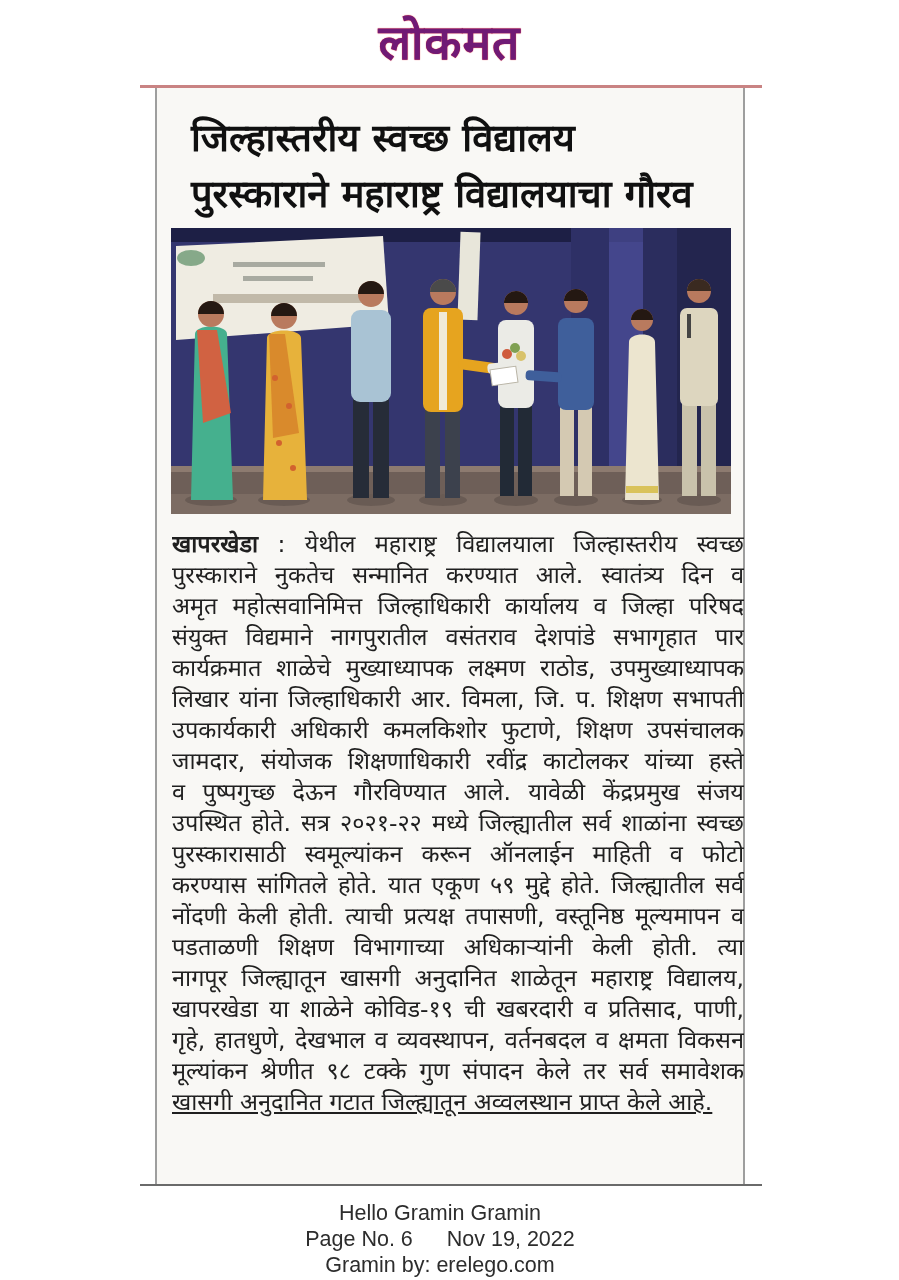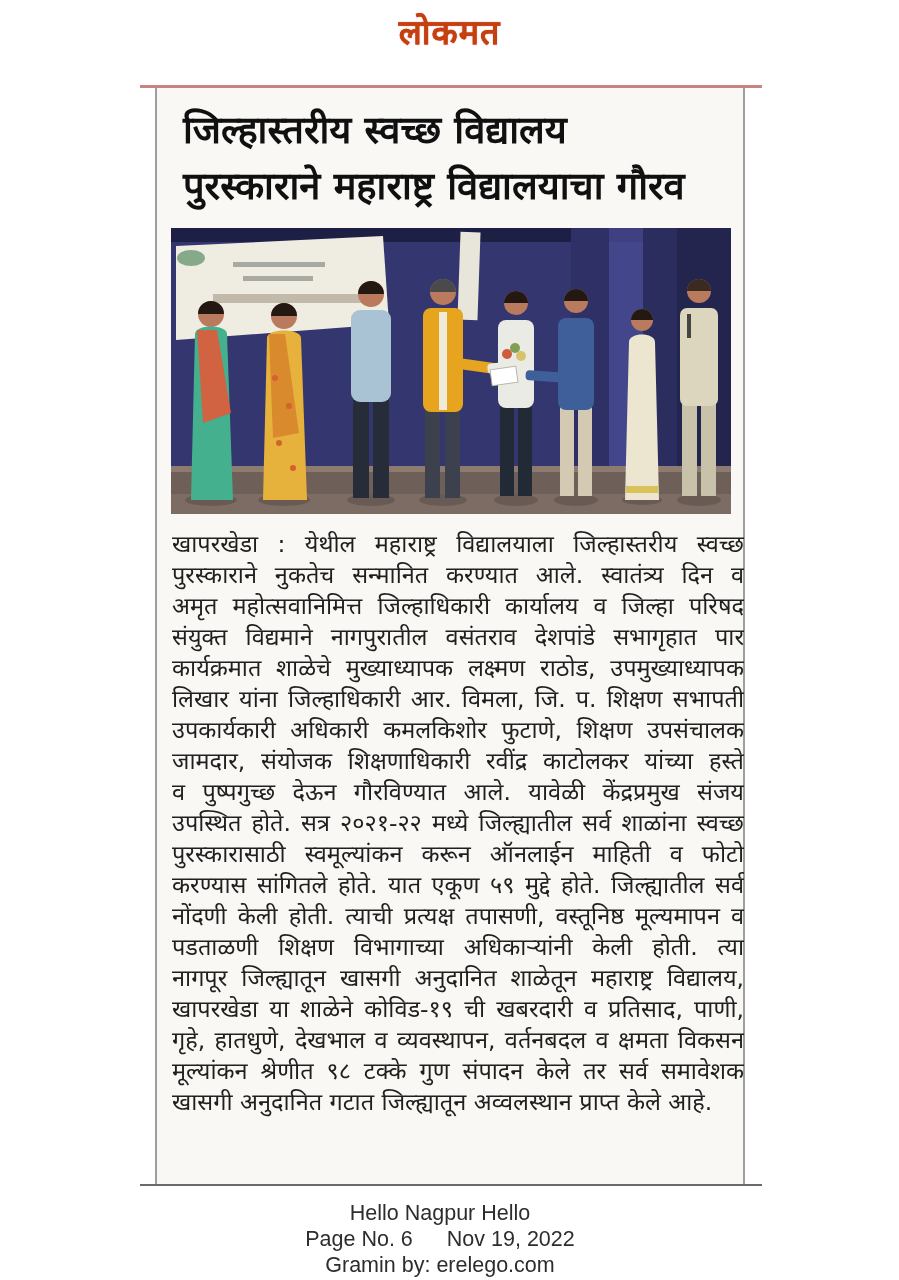--- a/index.html
+++ b/index.html
@@ -1,33 +1,33 @@
 <!DOCTYPE html>
 <html><head>
 <meta charset="utf-8">
 <style>
   html,body{margin:0;padding:0;background:#ffffff;}
   .page{position:relative;width:899px;height:1280px;background:#ffffff;overflow:hidden;
         font-family:"DejaVu Sans",sans-serif;}
   .masthead{position:absolute;top:8px;left:0;width:899px;text-align:center;}
-  .logo{font-size:34px;font-weight:bold;color:#c2410c;letter-spacing:1px;
+  .logo{font-size:48px;font-weight:bold;color:#701a75;letter-spacing:1px;
         font-family:"DejaVu Sans",sans-serif;text-shadow:0 0 1px #e3171e;}
   .top-rule{position:absolute;left:140px;top:85px;width:622px;height:3px;background:#c98383;}
   .bottom-rule{position:absolute;left:140px;top:1184px;width:622px;height:2px;background:#6a6a6a;}
   .article-box{position:absolute;left:155px;top:88px;width:590px;height:1096px;
         background:#f9f8f5;border-left:2px solid #9e9e9e;border-right:2px solid #9e9e9e;box-sizing:border-box;}
-  .headline{position:absolute;left:18px;top:6px;width:560px;margin:8px;
+  .headline{position:absolute;left:18px;top:6px;width:560px;margin:16px;
         font-size:38px;line-height:56px;font-weight:bold;color:#101010;}
   .photo-wrap{position:absolute;left:14px;top:140px;width:560px;height:286px;background:#c9c6c0;}
   .photo-wrap svg{display:block;}
   .body-text{position:absolute;left:15px;top:441px;width:572px;}
   .bline{font-size:23.5px;line-height:30.7px;height:31px;overflow:hidden;color:#1f1f1f;
         text-align:justify;text-align-last:justify;}
-  .bline.last{text-align-last:left;}
-  .lead{font-weight:normal;}
+  .bline.last{text-align-last:left;text-decoration:underline;}
+  .lead{font-weight:bold;}
   .footer{position:absolute;left:0;top:1200px;width:880px;text-align:center;
         font-family:"Liberation Sans",sans-serif;font-size:21.5px;line-height:26px;color:#2d2d2d;}
   .footer .gap{display:inline-block;width:34px;}
 </style>
 </head>
 <body>
 
 <div class="page">
 
   <div class="masthead">
@@ -170,18 +170,18 @@
       <div class="bline">खापरखेडा या शाळेने कोविड-१९ ची खबरदारी व प्रतिसाद, पाणी, स्वच्छता</div>
       <div class="bline">गृहे, हातधुणे, देखभाल व व्यवस्थापन, वर्तनबदल व क्षमता विकसन या सहाही</div>
       <div class="bline">मूल्यांकन श्रेणीत ९८ टक्के गुण संपादन केले तर सर्व समावेशक स्वच्छ</div>
       <div class="bline last">खासगी अनुदानित गटात जिल्ह्यातून अव्वलस्थान प्राप्त केले आहे.</div>
     </div>
   </div>
 
   <div class="bottom-rule"></div>
 
   <div class="footer">
-    <div>Hello Nagpur Hello</div>
+    <div>Hello Gramin Gramin</div>
     <div><span>Page No. 6</span><span class="gap"></span><span>Nov 19, 2022</span></div>
     <div>Gramin by: erelego.com</div>
   </div>
 
 </div>
 
 </body></html>

